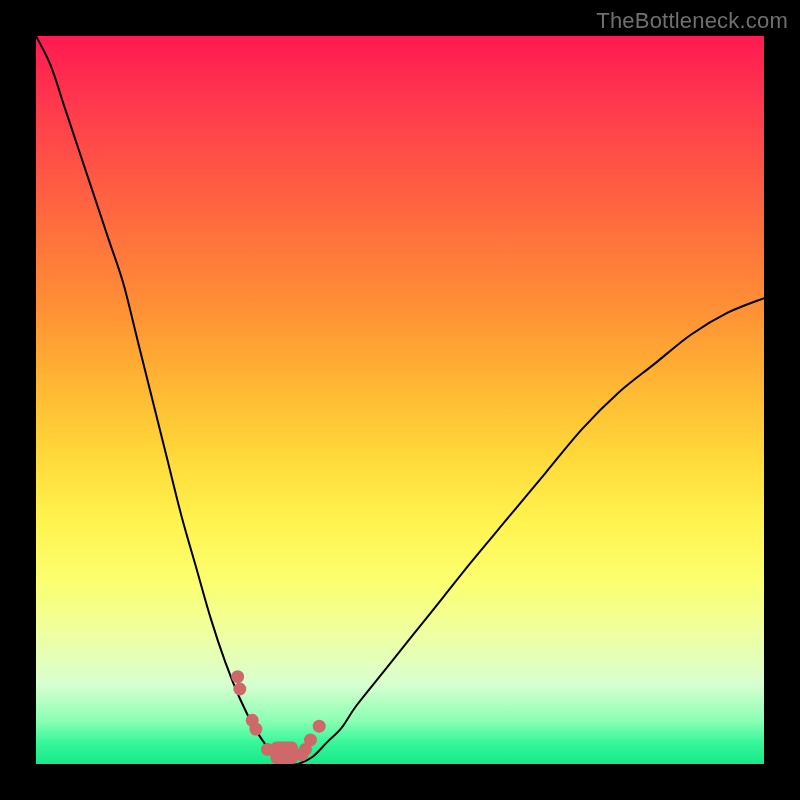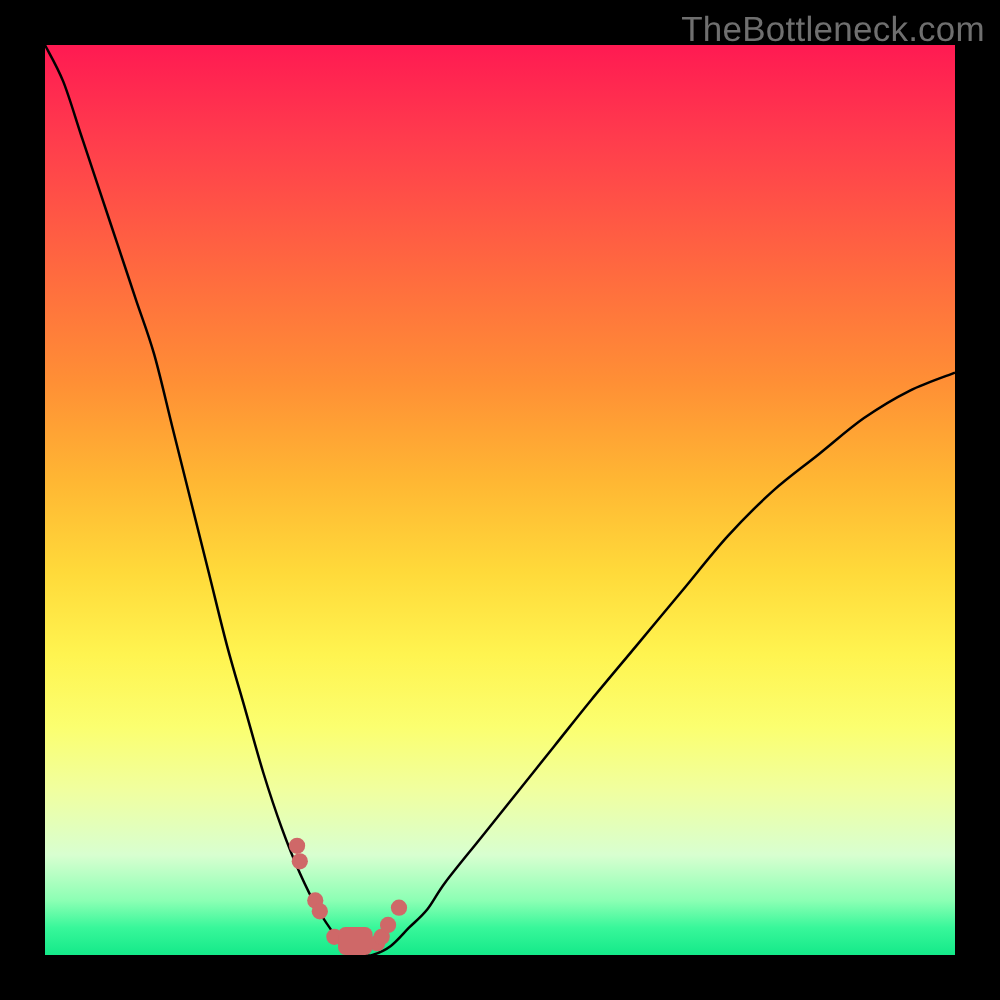--- a/index.html
+++ b/index.html
@@ -41,21 +41,21 @@
       #8cffb4 94%,
       #38f79a 97%,
       #14e989 100%
     );
   }
   .watermark {
     position: absolute;
     top: 8px;
     right: 12px;
     color: #6f6f6f;
-    font-size: 28px;
+    font-size: 22px;
     letter-spacing: 0.2px;
     font-weight: 400;
     user-select: none;
   }
   svg.curves {
     position: absolute;
     left: 0;
     top: 0;
     width: 728px;
     height: 728px;

